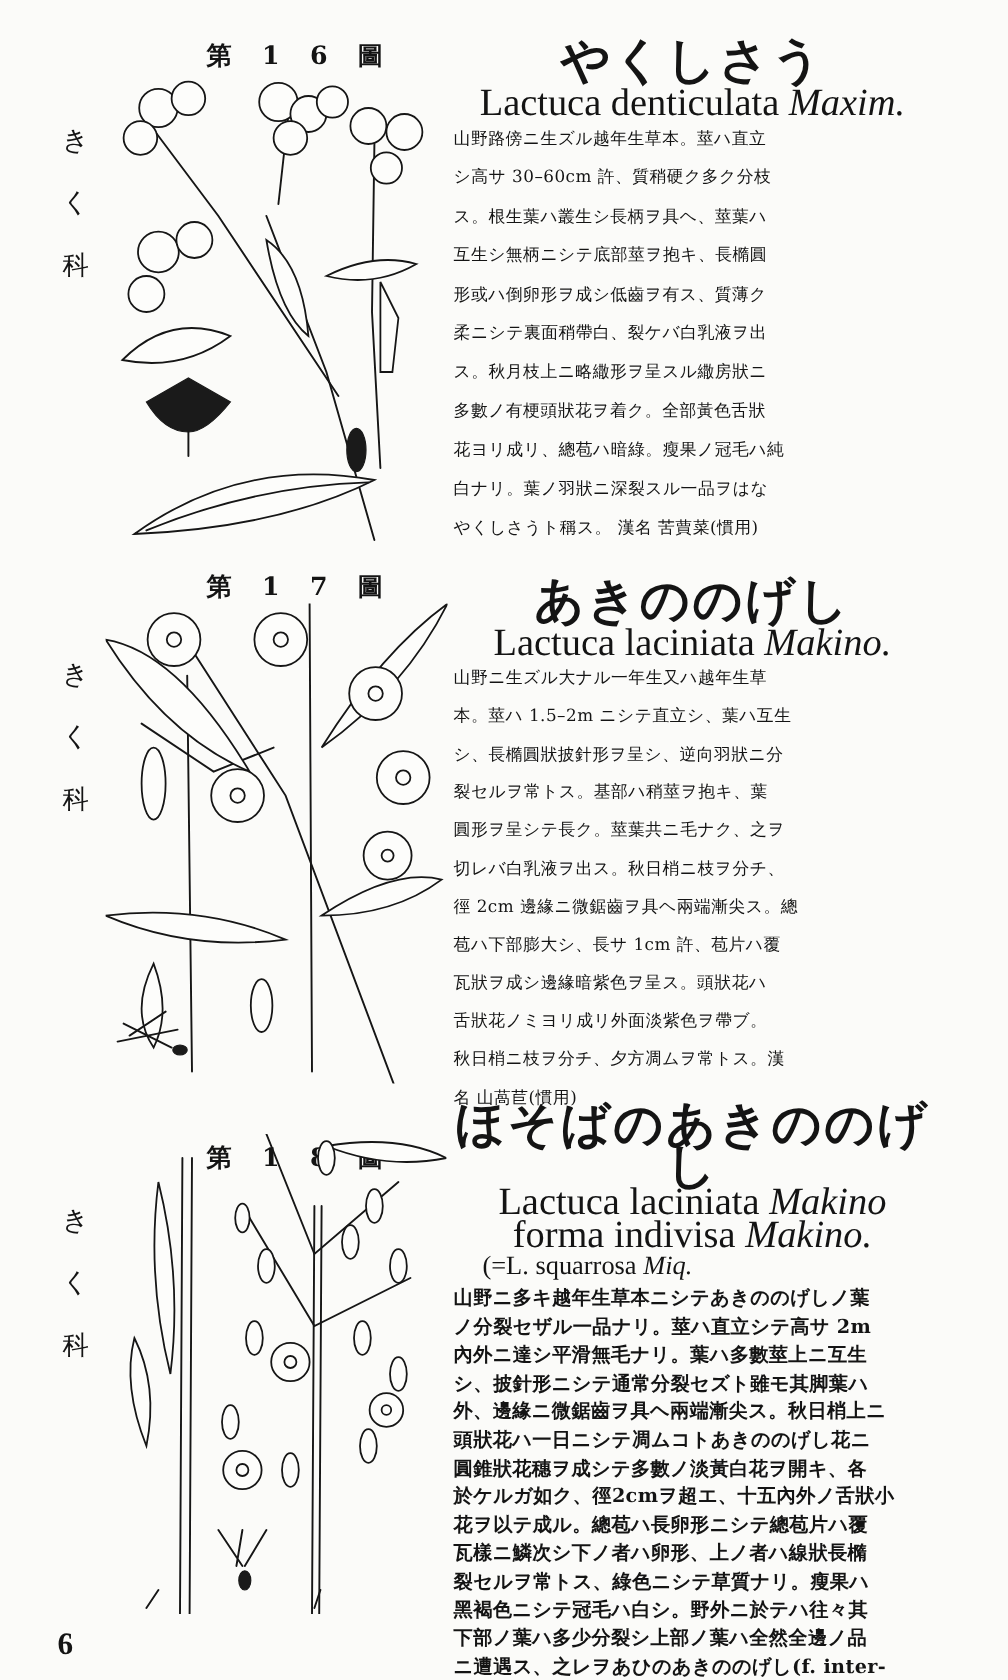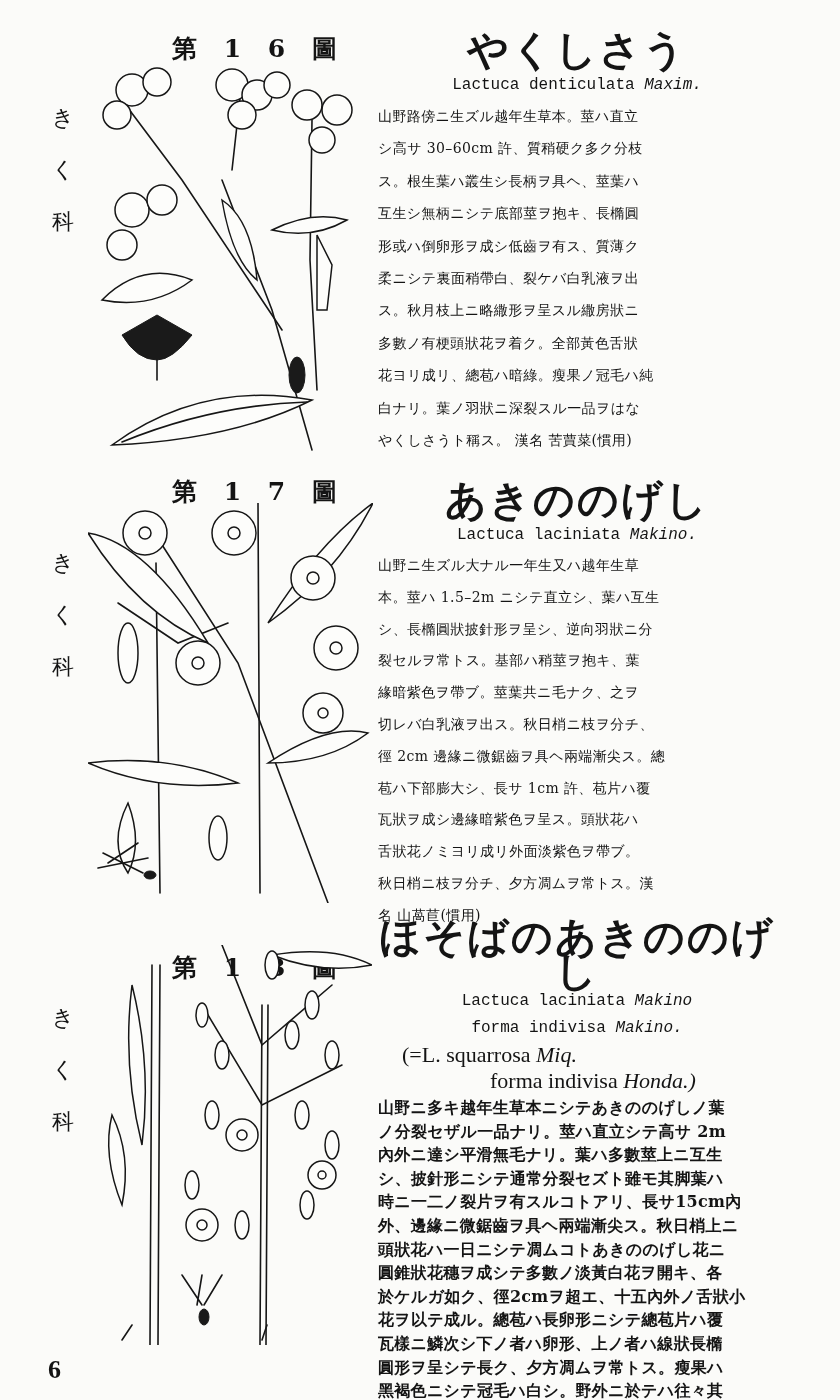--- a/index.html
+++ b/index.html
@@ -1,26 +1,26 @@
 <!DOCTYPE html>
 <html><head>
 <meta charset="utf-8">
 <style>
   html, body { margin:0; padding:0; }
   body {
     width:840px; height:1400px; background:#fbfbf9; position:relative; overflow:hidden;
     font-family:"DejaVu Serif", "Liberation Serif", serif; color:#141414;
   }
-  .fig-caption { position:absolute; font-size:25px; letter-spacing:9px; font-weight:bold; }
+  .fig-caption { position:absolute; font-size:21px; letter-spacing:9px; font-weight:bold; }
   .family { position:absolute; width:30px; font-size:22px; line-height:52px; text-align:center; }
   .family span { display:block; }
   .illus { position:absolute; }
   .entry { position:absolute; left:378px; width:398px; }
   .jname { text-align:center; font-size:41px; font-weight:bold; letter-spacing:2px; line-height:40px; }
-  .sci { text-align:center; font-family:Liberation Mono, monospace; font-size:16px; line-height:30px; }
+  .sci { text-align:center; font-family:Liberation Serif, serif; font-size:32px; line-height:30px; }
   .sci i { font-style:italic; }
   .body-text { font-size:14px; line-height:32.4px; letter-spacing:0.4px; text-align:justify; word-break:break-all; }
   .body-small { font-size:16px; line-height:23.6px; letter-spacing:0.3px; text-align:justify; word-break:break-all; font-weight:bold; }
   .syn { font-family:"Liberation Serif", serif; font-size:22px; line-height:26px; }
   .page-num { position:absolute; left:48px; top:1355px; font-size:26px; font-weight:bold; font-family:"Liberation Serif", serif; }
   svg .ln { stroke:#161616; fill:none; stroke-width:1.6; stroke-linecap:round; }
   svg .lf { stroke:#161616; fill:#fdfdfb; stroke-width:1.5; }
   svg .dk { fill:#1a1a1a; stroke:#1a1a1a; }
 </style>
 </head>
@@ -128,21 +128,21 @@
   <div class="jname">あきののげし</div>
   <div class="sci">
     <span>Lactuca laciniata</span>
     <i>Makino.</i>
   </div>
   <div class="body-text" style="line-height:31.8px;">
     <div>山野ニ生ズル大ナル一年生又ハ越年生草</div>
     <div>本。莖ハ 1.5–2m ニシテ直立シ、葉ハ互生</div>
     <div>シ、長橢圓狀披針形ヲ呈シ、逆向羽狀ニ分</div>
     <div>裂セルヲ常トス。基部ハ稍莖ヲ抱キ、葉</div>
-    <div>緣暗紫色ヲ帶ブ。莖葉共ニ毛ナク、之ヲ</div>
+    <div>圓形ヲ呈シテ長ク。莖葉共ニ毛ナク、之ヲ</div>
     <div>切レバ白乳液ヲ出ス。秋日梢ニ枝ヲ分チ、</div>
     <div>徑 2cm 邊緣ニ微鋸齒ヲ具ヘ兩端漸尖ス。總</div>
     <div>苞ハ下部膨大シ、長サ 1cm 許、苞片ハ覆</div>
     <div>瓦狀ヲ成シ邊緣暗紫色ヲ呈ス。頭狀花ハ</div>
     <div>舌狀花ノミヨリ成リ外面淡紫色ヲ帶ブ。</div>
     <div>秋日梢ニ枝ヲ分チ、夕方凋ムヲ常トス。漢</div>
     <div>名 山萵苣(慣用)</div>
   </div>
 </div>
 
@@ -197,38 +197,33 @@
     <div>
       <span>forma indivisa</span>
       <i>Makino.</i>
     </div>
   </div>
   <div class="syn">
     <div style="padding-left:24px;">
       <span>(=L. squarrosa</span>
       <i>Miq.</i>
     </div>
-    <div style="padding-left:112px;">
-      <span>forma indivisa</span>
-      <i>Honda.)</i>
-    </div>
   </div>
   <div class="body-small" style="margin-top:2px;">
     <div>山野ニ多キ越年生草本ニシテあきののげしノ葉</div>
     <div>ノ分裂セザル一品ナリ。莖ハ直立シテ高サ 2m</div>
     <div>內外ニ達シ平滑無毛ナリ。葉ハ多數莖上ニ互生</div>
     <div>シ、披針形ニシテ通常分裂セズト雖モ其脚葉ハ</div>
-    <div>時ニ一二ノ裂片ヲ有スルコトアリ、長サ15cm內</div>
     <div>外、邊緣ニ微鋸齒ヲ具ヘ兩端漸尖ス。秋日梢上ニ</div>
     <div>頭狀花ハ一日ニシテ凋ムコトあきののげし花ニ</div>
     <div>圓錐狀花穗ヲ成シテ多數ノ淡黃白花ヲ開キ、各</div>
     <div>於ケルガ如ク、徑2cmヲ超エ、十五內外ノ舌狀小</div>
     <div>花ヲ以テ成ル。總苞ハ長卵形ニシテ總苞片ハ覆</div>
     <div>瓦樣ニ鱗次シ下ノ者ハ卵形、上ノ者ハ線狀長橢</div>
-    <div>圓形ヲ呈シテ長ク、夕方凋ムヲ常トス。瘦果ハ</div>
+    <div>裂セルヲ常トス、綠色ニシテ草質ナリ。瘦果ハ</div>
     <div>黑褐色ニシテ冠毛ハ白シ。野外ニ於テハ往々其</div>
     <div>下部ノ葉ハ多少分裂シ上部ノ葉ハ全然全邊ノ品</div>
     <div>ニ遭遇ス、之レヲあひのあきののげし(f. inter-</div>
 
   </div>
 </div>
 
 <div class="page-num">6</div>
 
 </body></html>

